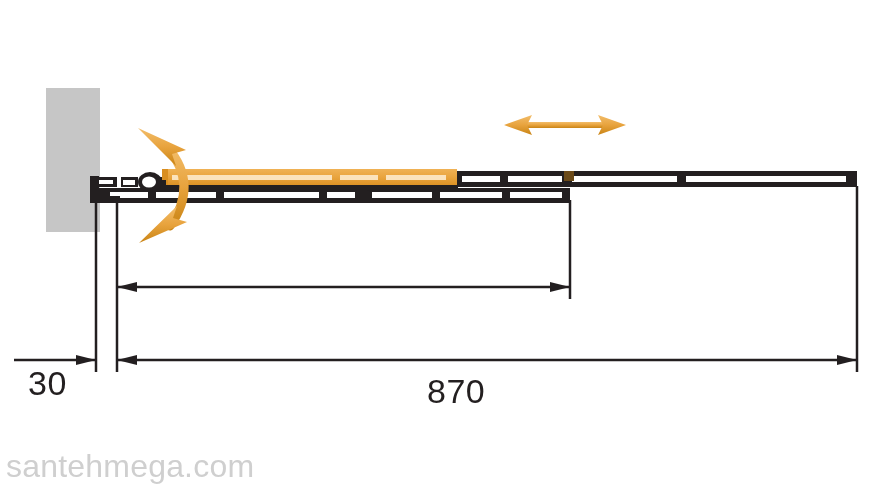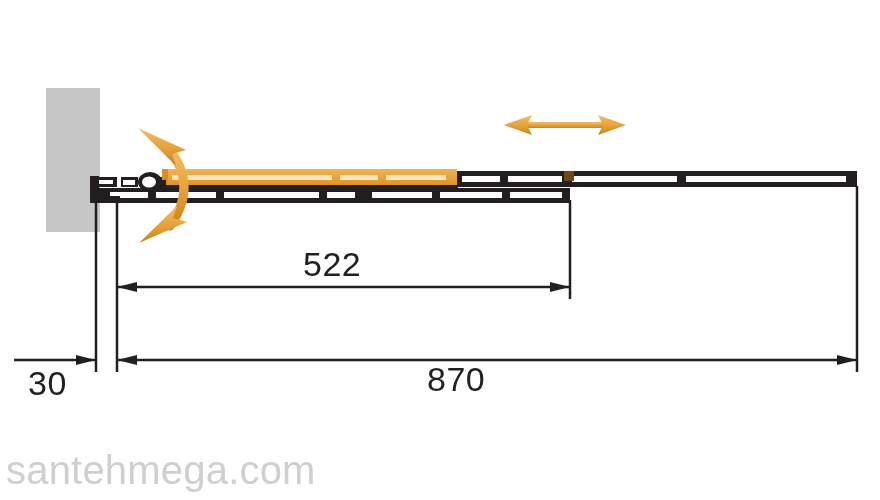--- a/index.html
+++ b/index.html
@@ -26,28 +26,28 @@
   }
   .dim-text {
     position: absolute;
     font-family: "Liberation Sans", sans-serif;
     font-size: 34px;
     color: #231f20;
     letter-spacing: 0.5px;
     white-space: nowrap;
   }
   #label-522 { left: 303px; top: 245px; }
-  #label-870 { left: 427px; top: 360px; }
+  #label-870 { left: 427px; top: 372px; }
   #label-20  { left: 28px;  top: 364px; }
   #watermark {
     position: absolute;
     left: 6px;
     top: 448px;
     font-family: "Liberation Sans", sans-serif;
-    font-size: 40px;
+    font-size: 32px;
     color: #cfcfcf;
     white-space: nowrap;
     letter-spacing: 0.2px;
   }
 </style>
 </head>
 <body>
 
 <div id="stage">
 
@@ -163,21 +163,20 @@
       <path d="M 857 360 L 837 355 L 837 365 Z" fill="#231f20"></path>
     </g>
 
     <g>
       <line x1="14" y1="360" x2="96" y2="360" stroke="#231f20" stroke-width="2.5"></line>
       <path d="M 96 360 L 76 355 L 76 365 Z" fill="#231f20"></path>
     </g>
 
   </svg>
 
-  <div class="dim-text" id="label-522">522</div>
 
   <div class="dim-text" id="label-870">870</div>
 
   <div class="dim-text" id="label-20">30</div>
 
   <div id="watermark">santehmega.com</div>
 
 </div>
 
 </body></html>

